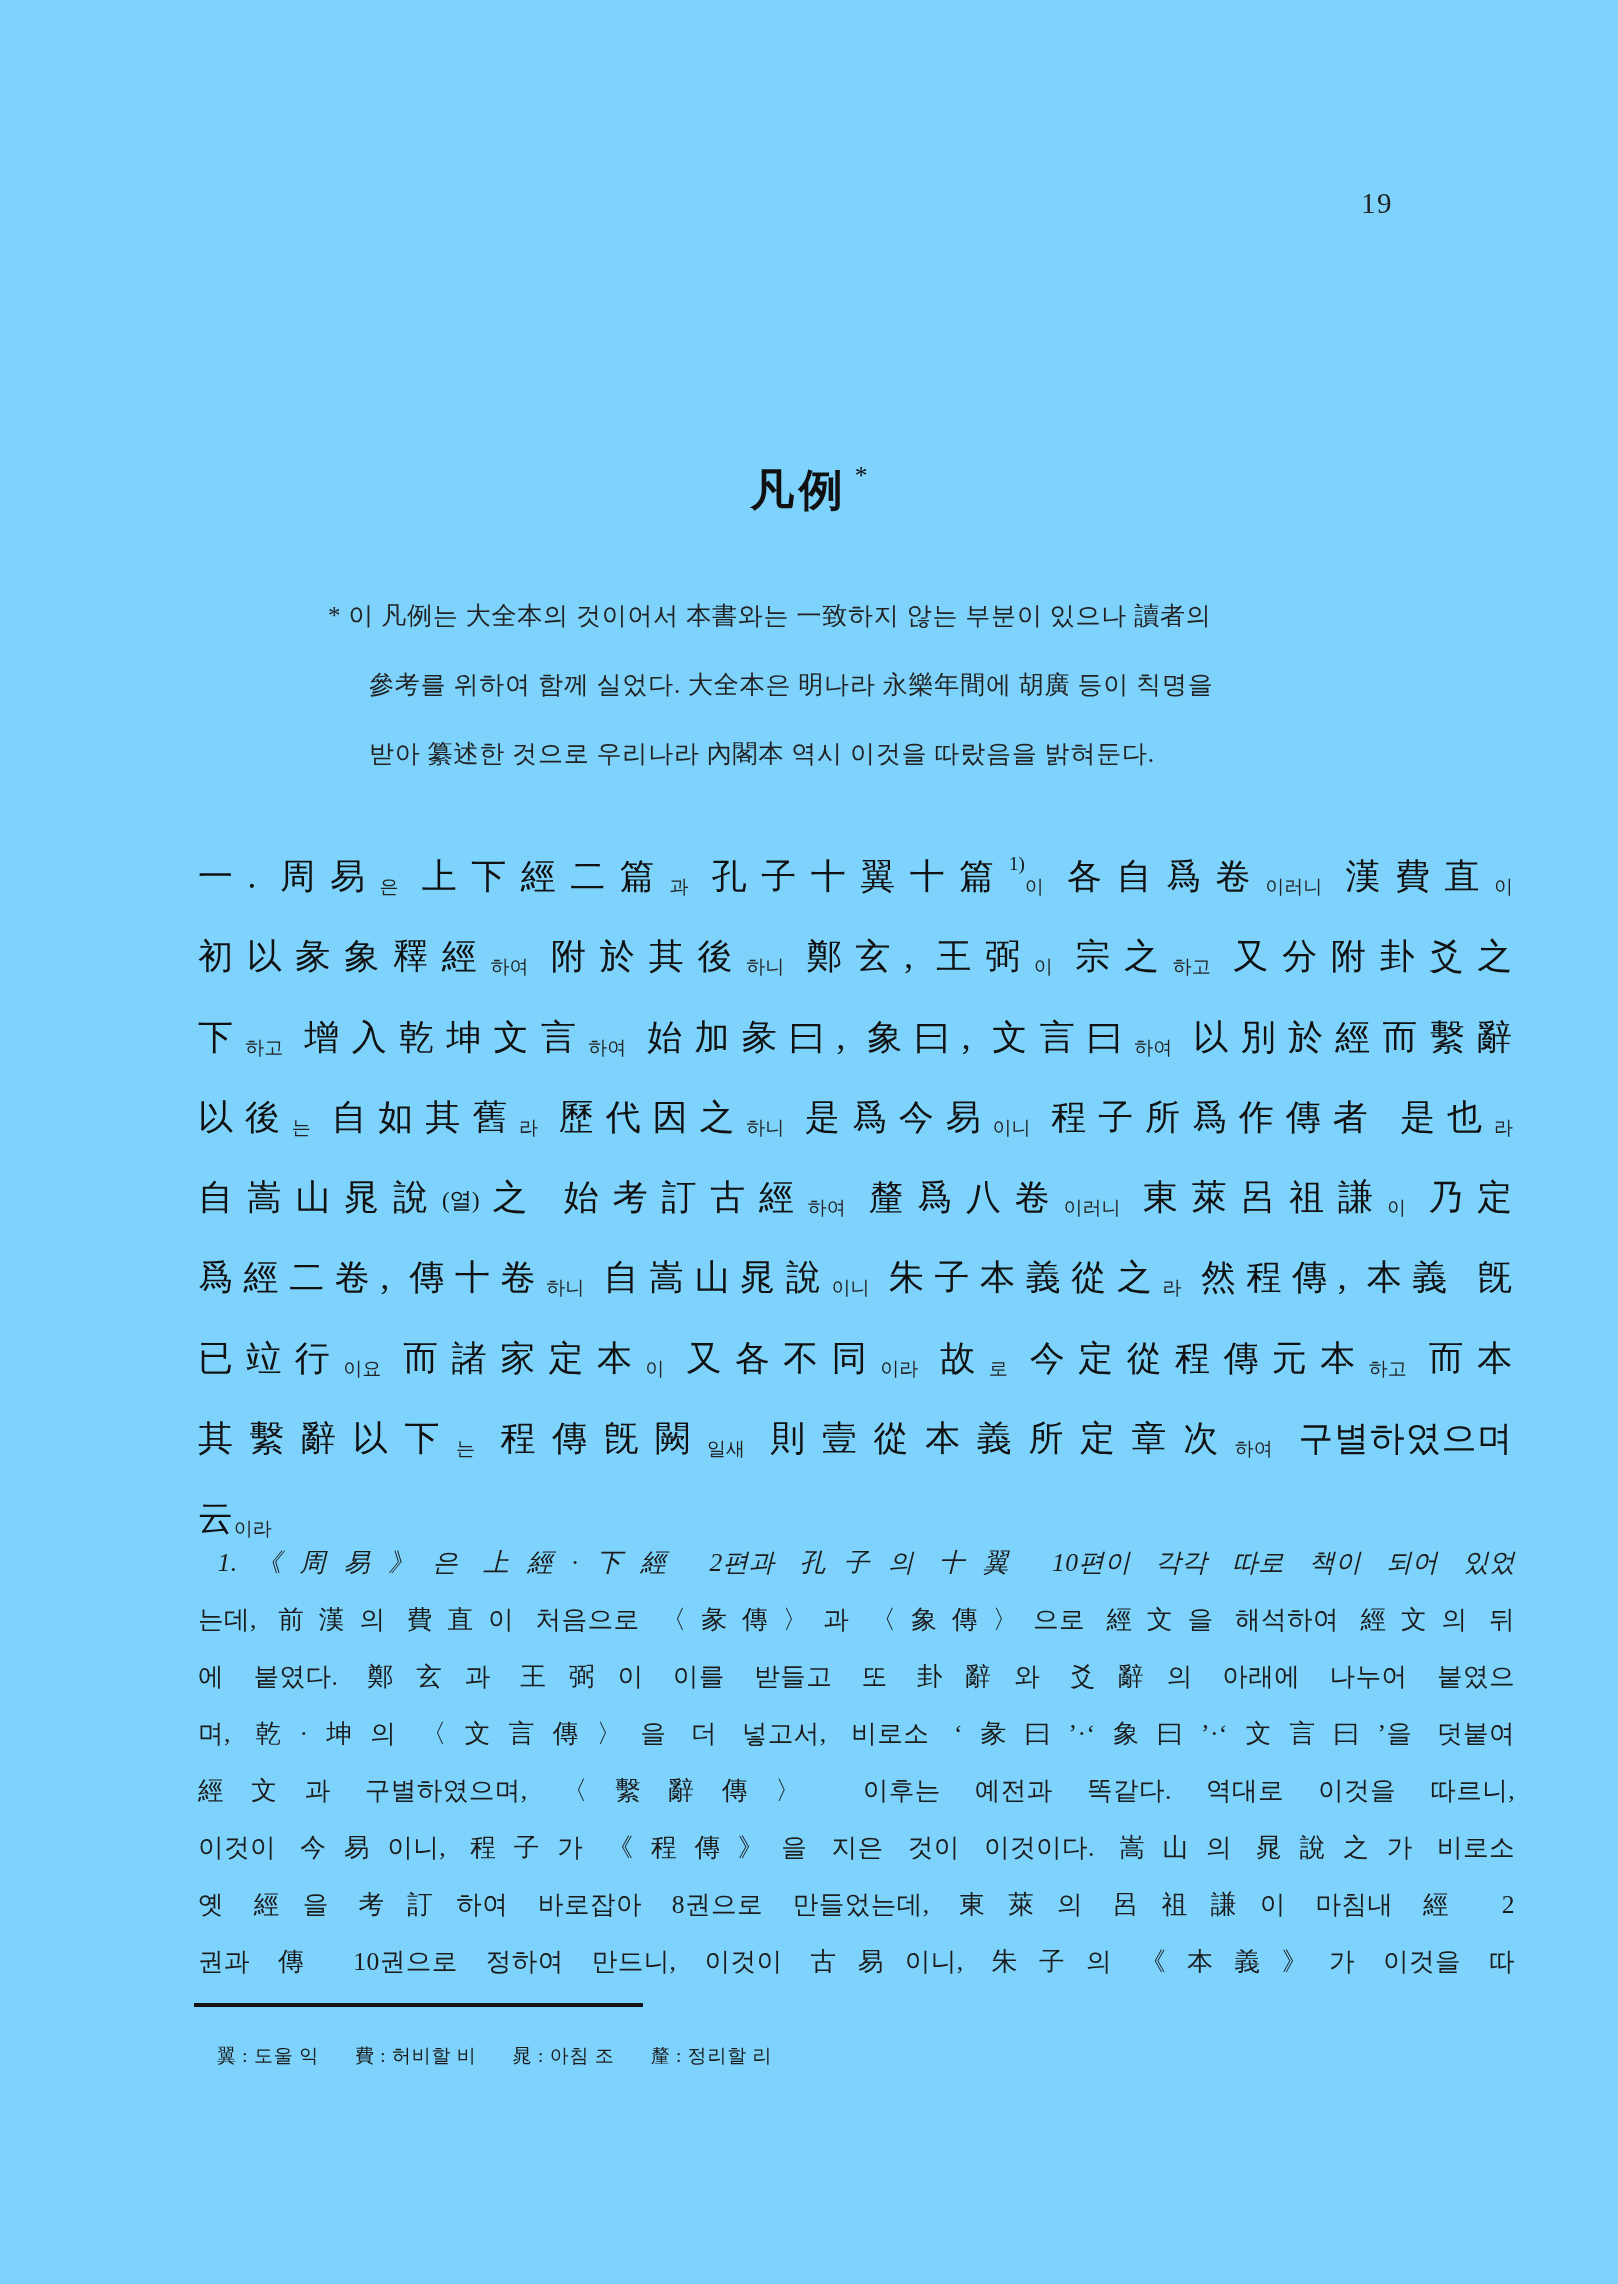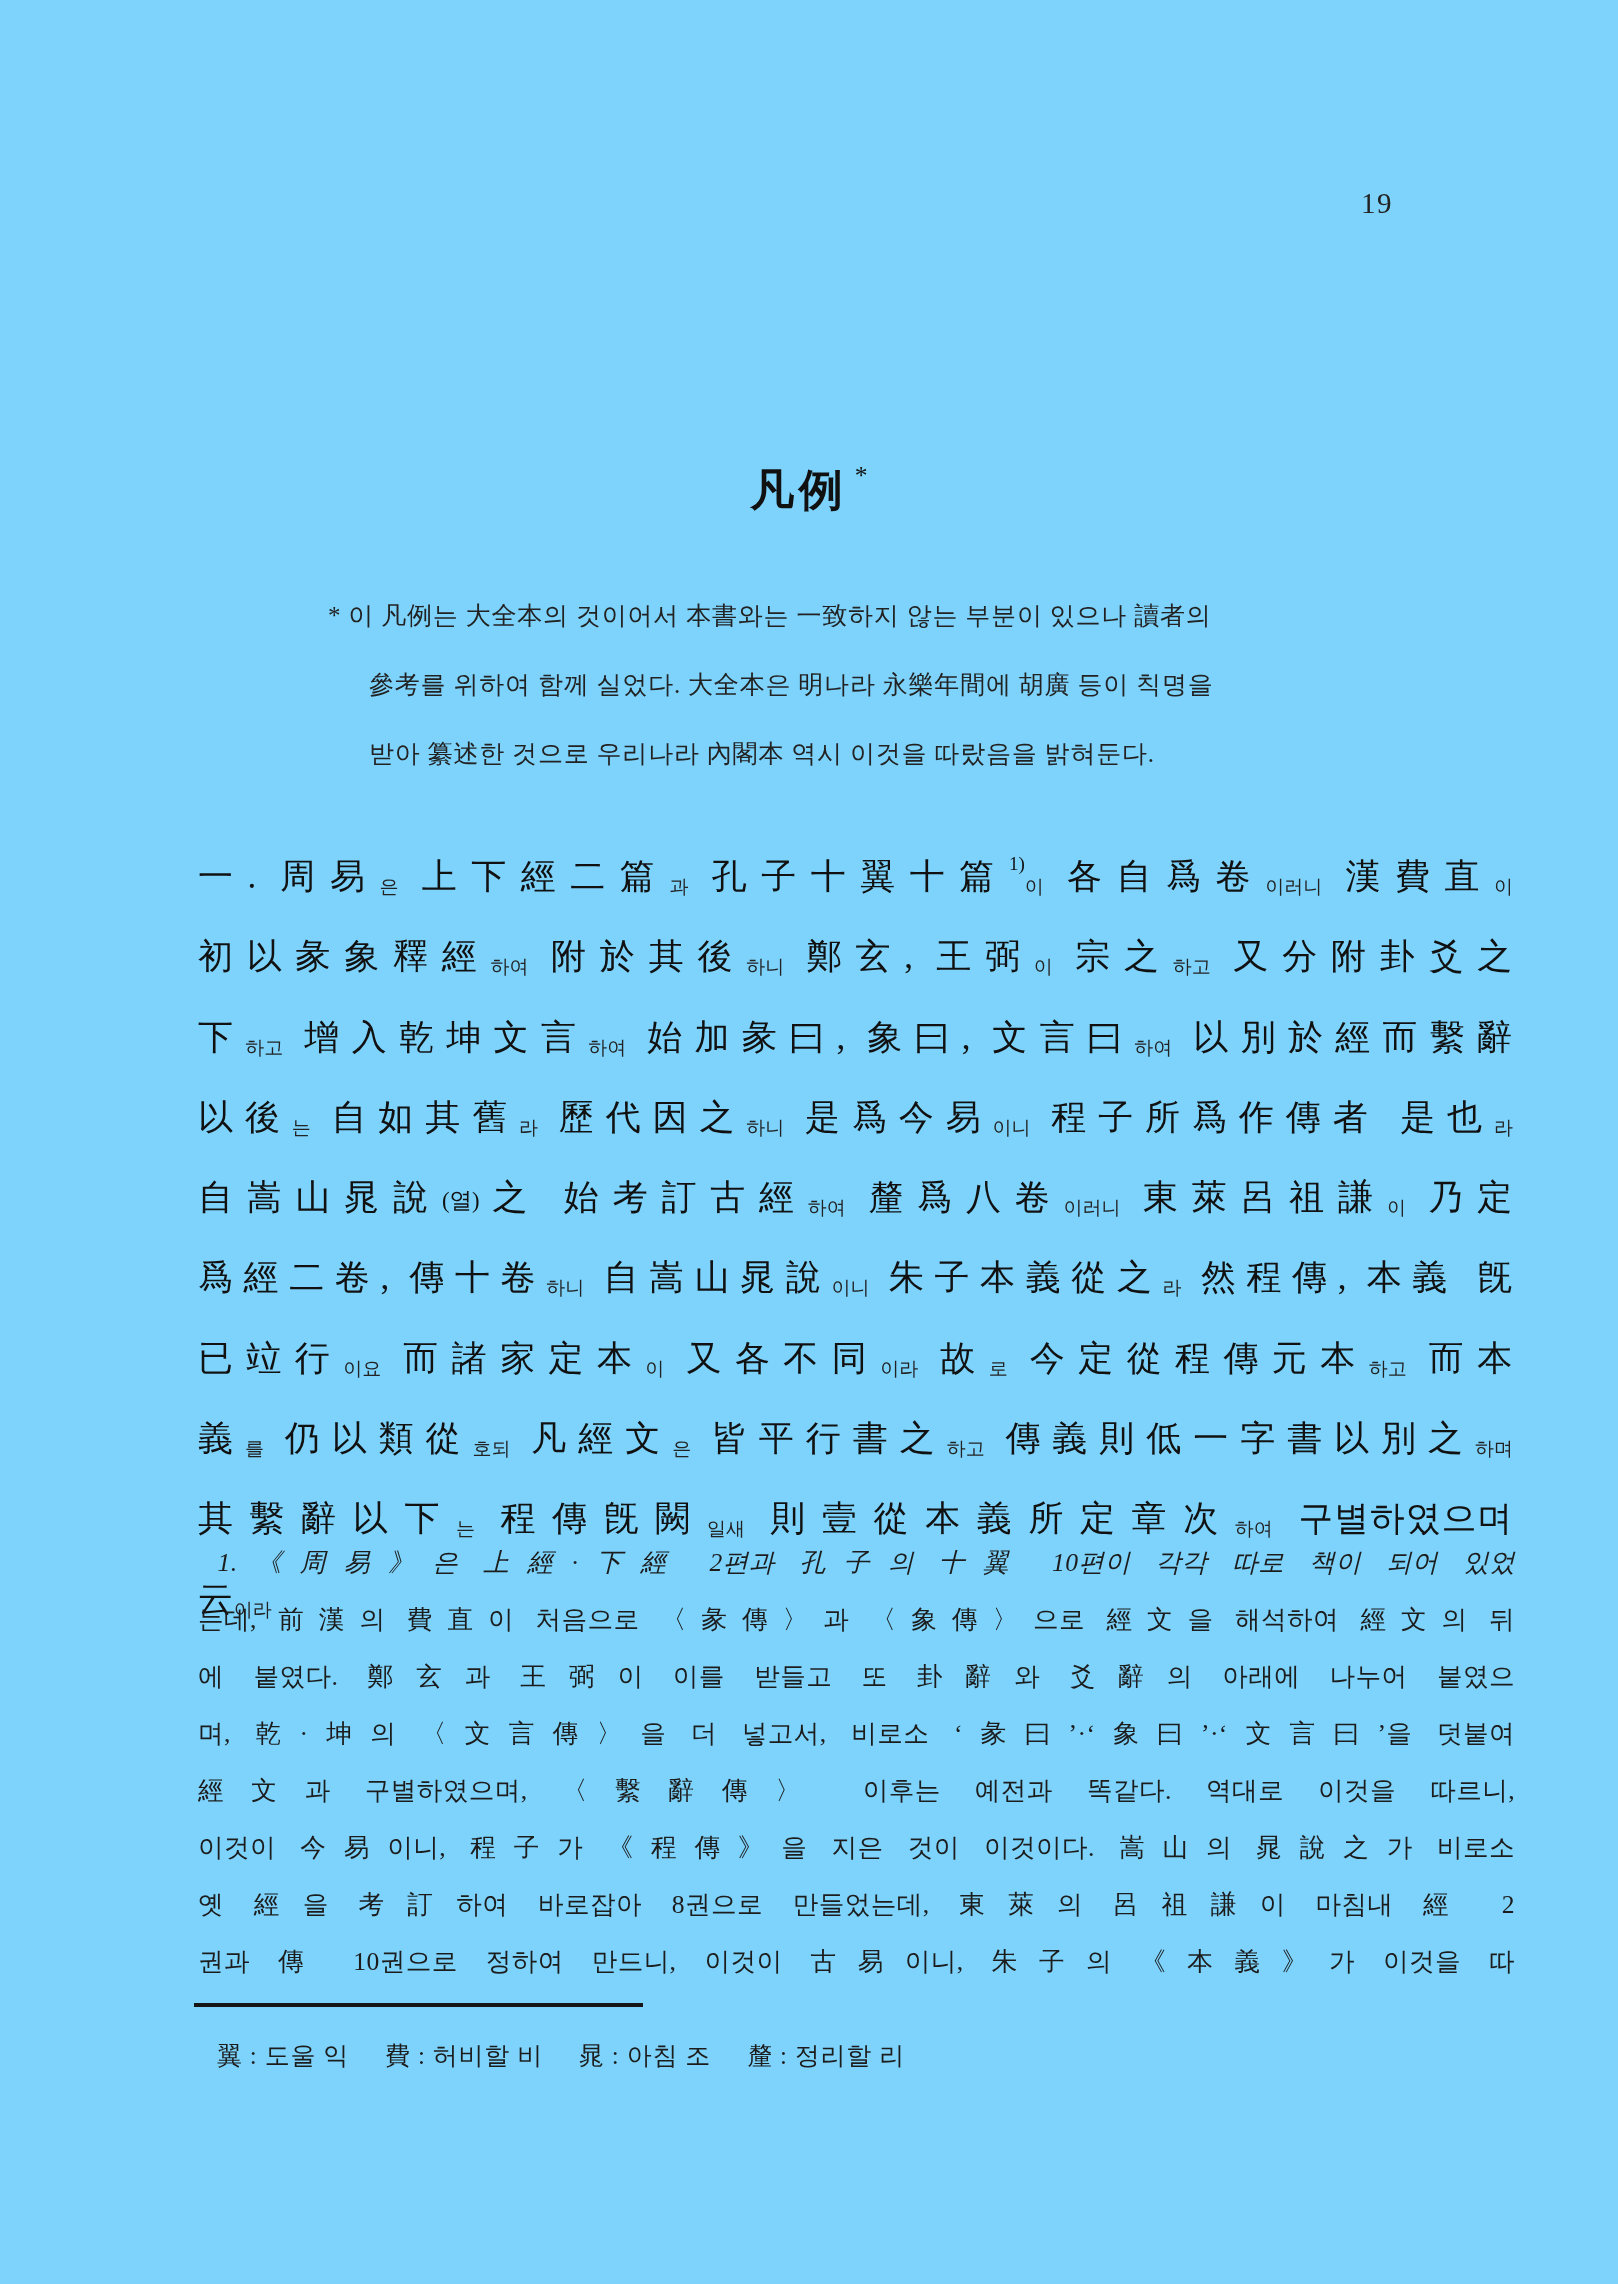--- a/index.html
+++ b/index.html
@@ -63,21 +63,21 @@
     text-align:justify;text-align-last:justify;
     letter-spacing:0.4px;
   }
   .kr-line.first{text-indent:19.6px;font-style:italic;}
   .footnote-rule{
     position:absolute;top:2003px;left:194px;
     width:449px;height:3.8px;background:#151515;
   }
   .gloss-block{
     position:absolute;top:2033px;left:217px;width:1279px;
-    font-size:25px;color:#1c1c1c;line-height:45px;
+    font-size:19px;color:#1c1c1c;line-height:45px;
   }
   .gloss-pair{display:inline-block;margin-right:36px;letter-spacing:0.8px;}
 </style>
 </head>
 <body>
 
 <div class="page">
 
   <div class="page-number">19</div>
 
@@ -92,21 +92,20 @@
     </div>
 
   <div class="cn-block">
       <div class="cn-line"><span class="hanja">一. 周易</span><span class="to">은</span><span class="hanja"> 上下經二篇</span><span class="to">과</span><span class="hanja"> 孔子十翼十篇</span><span class="supnum">1)</span><span class="to">이</span><span class="hanja"> 各自爲卷</span><span class="to">이러니</span><span class="hanja"> 漢費直</span><span class="to">이</span></div>
       <div class="cn-line"><span class="hanja">初以彖象釋經</span><span class="to">하여</span><span class="hanja"> 附於其後</span><span class="to">하니</span><span class="hanja"> 鄭玄, 王弼</span><span class="to">이</span><span class="hanja"> 宗之</span><span class="to">하고</span><span class="hanja"> 又分附卦爻之</span></div>
       <div class="cn-line"><span class="hanja">下</span><span class="to">하고</span><span class="hanja"> 增入乾坤文言</span><span class="to">하여</span><span class="hanja"> 始加彖曰, 象曰, 文言曰</span><span class="to">하여</span><span class="hanja"> 以別於經而繫辭</span></div>
       <div class="cn-line"><span class="hanja">以後</span><span class="to">는</span><span class="hanja"> 自如其舊</span><span class="to">라</span><span class="hanja"> 歷代因之</span><span class="to">하니</span><span class="hanja"> 是爲今易</span><span class="to">이니</span><span class="hanja"> 程子所爲作傳者 是也</span><span class="to">라</span></div>
       <div class="cn-line"><span class="hanja">自嵩山晁說</span><span class="inline-note">(열)</span><span class="hanja">之 始考訂古經</span><span class="to">하여</span><span class="hanja"> 釐爲八卷</span><span class="to">이러니</span><span class="hanja"> 東萊呂祖謙</span><span class="to">이</span><span class="hanja"> 乃定</span></div>
       <div class="cn-line"><span class="hanja">爲經二卷, 傳十卷</span><span class="to">하니</span><span class="hanja"> 自嵩山晁說</span><span class="to">이니</span><span class="hanja"> 朱子本義從之</span><span class="to">라</span><span class="hanja"> 然程傳, 本義 旣</span></div>
       <div class="cn-line"><span class="hanja">已竝行</span><span class="to">이요</span><span class="hanja"> 而諸家定本</span><span class="to">이</span><span class="hanja"> 又各不同</span><span class="to">이라</span><span class="hanja"> 故</span><span class="to">로</span><span class="hanja"> 今定從程傳元本</span><span class="to">하고</span><span class="hanja"> 而本</span></div>
-      <div class="cn-line"><span class="hanja">義</span><span class="to">를</span><span class="hanja"> 仍以類從</span><span class="to">호되</span><span class="hanja"> 凡經文</span><span class="to">은</span><span class="hanja"> 皆平行書之</span><span class="to">하고</span><span class="hanja"> 傳義則低一字書以別之</span><span class="to">하며</span></div>
       <div class="cn-line"><span class="hanja">其繫辭以下</span><span class="to">는</span><span class="hanja"> 程傳旣闕</span><span class="to">일새</span><span class="hanja"> 則壹從本義所定章次</span><span class="to">하여</span><span class="hanja"> 구별하였으며</span></div>
       <div class="cn-line no-justify"><span class="hanja">云</span><span class="to">이라</span></div>
     </div>
 
   <div class="kr-block">
       <div class="kr-line first">1.《周易》은 上經·下經 2편과 孔子의 十翼 10편이 각각 따로 책이 되어 있었</div>
       <div class="kr-line">는데, 前漢의 費直이 처음으로 〈彖傳〉과 〈象傳〉으로 經文을 해석하여 經文의 뒤</div>
       <div class="kr-line">에 붙였다. 鄭玄과 王弼이 이를 받들고 또 卦辭와 爻辭의 아래에 나누어 붙였으</div>
       <div class="kr-line">며, 乾·坤의 〈文言傳〉을 더 넣고서, 비로소 ‘彖曰’·‘象曰’·‘文言曰’을 덧붙여</div>
       <div class="kr-line">經文과 구별하였으며, 〈繫辭傳〉 이후는 예전과 똑같다. 역대로 이것을 따르니,</div>

